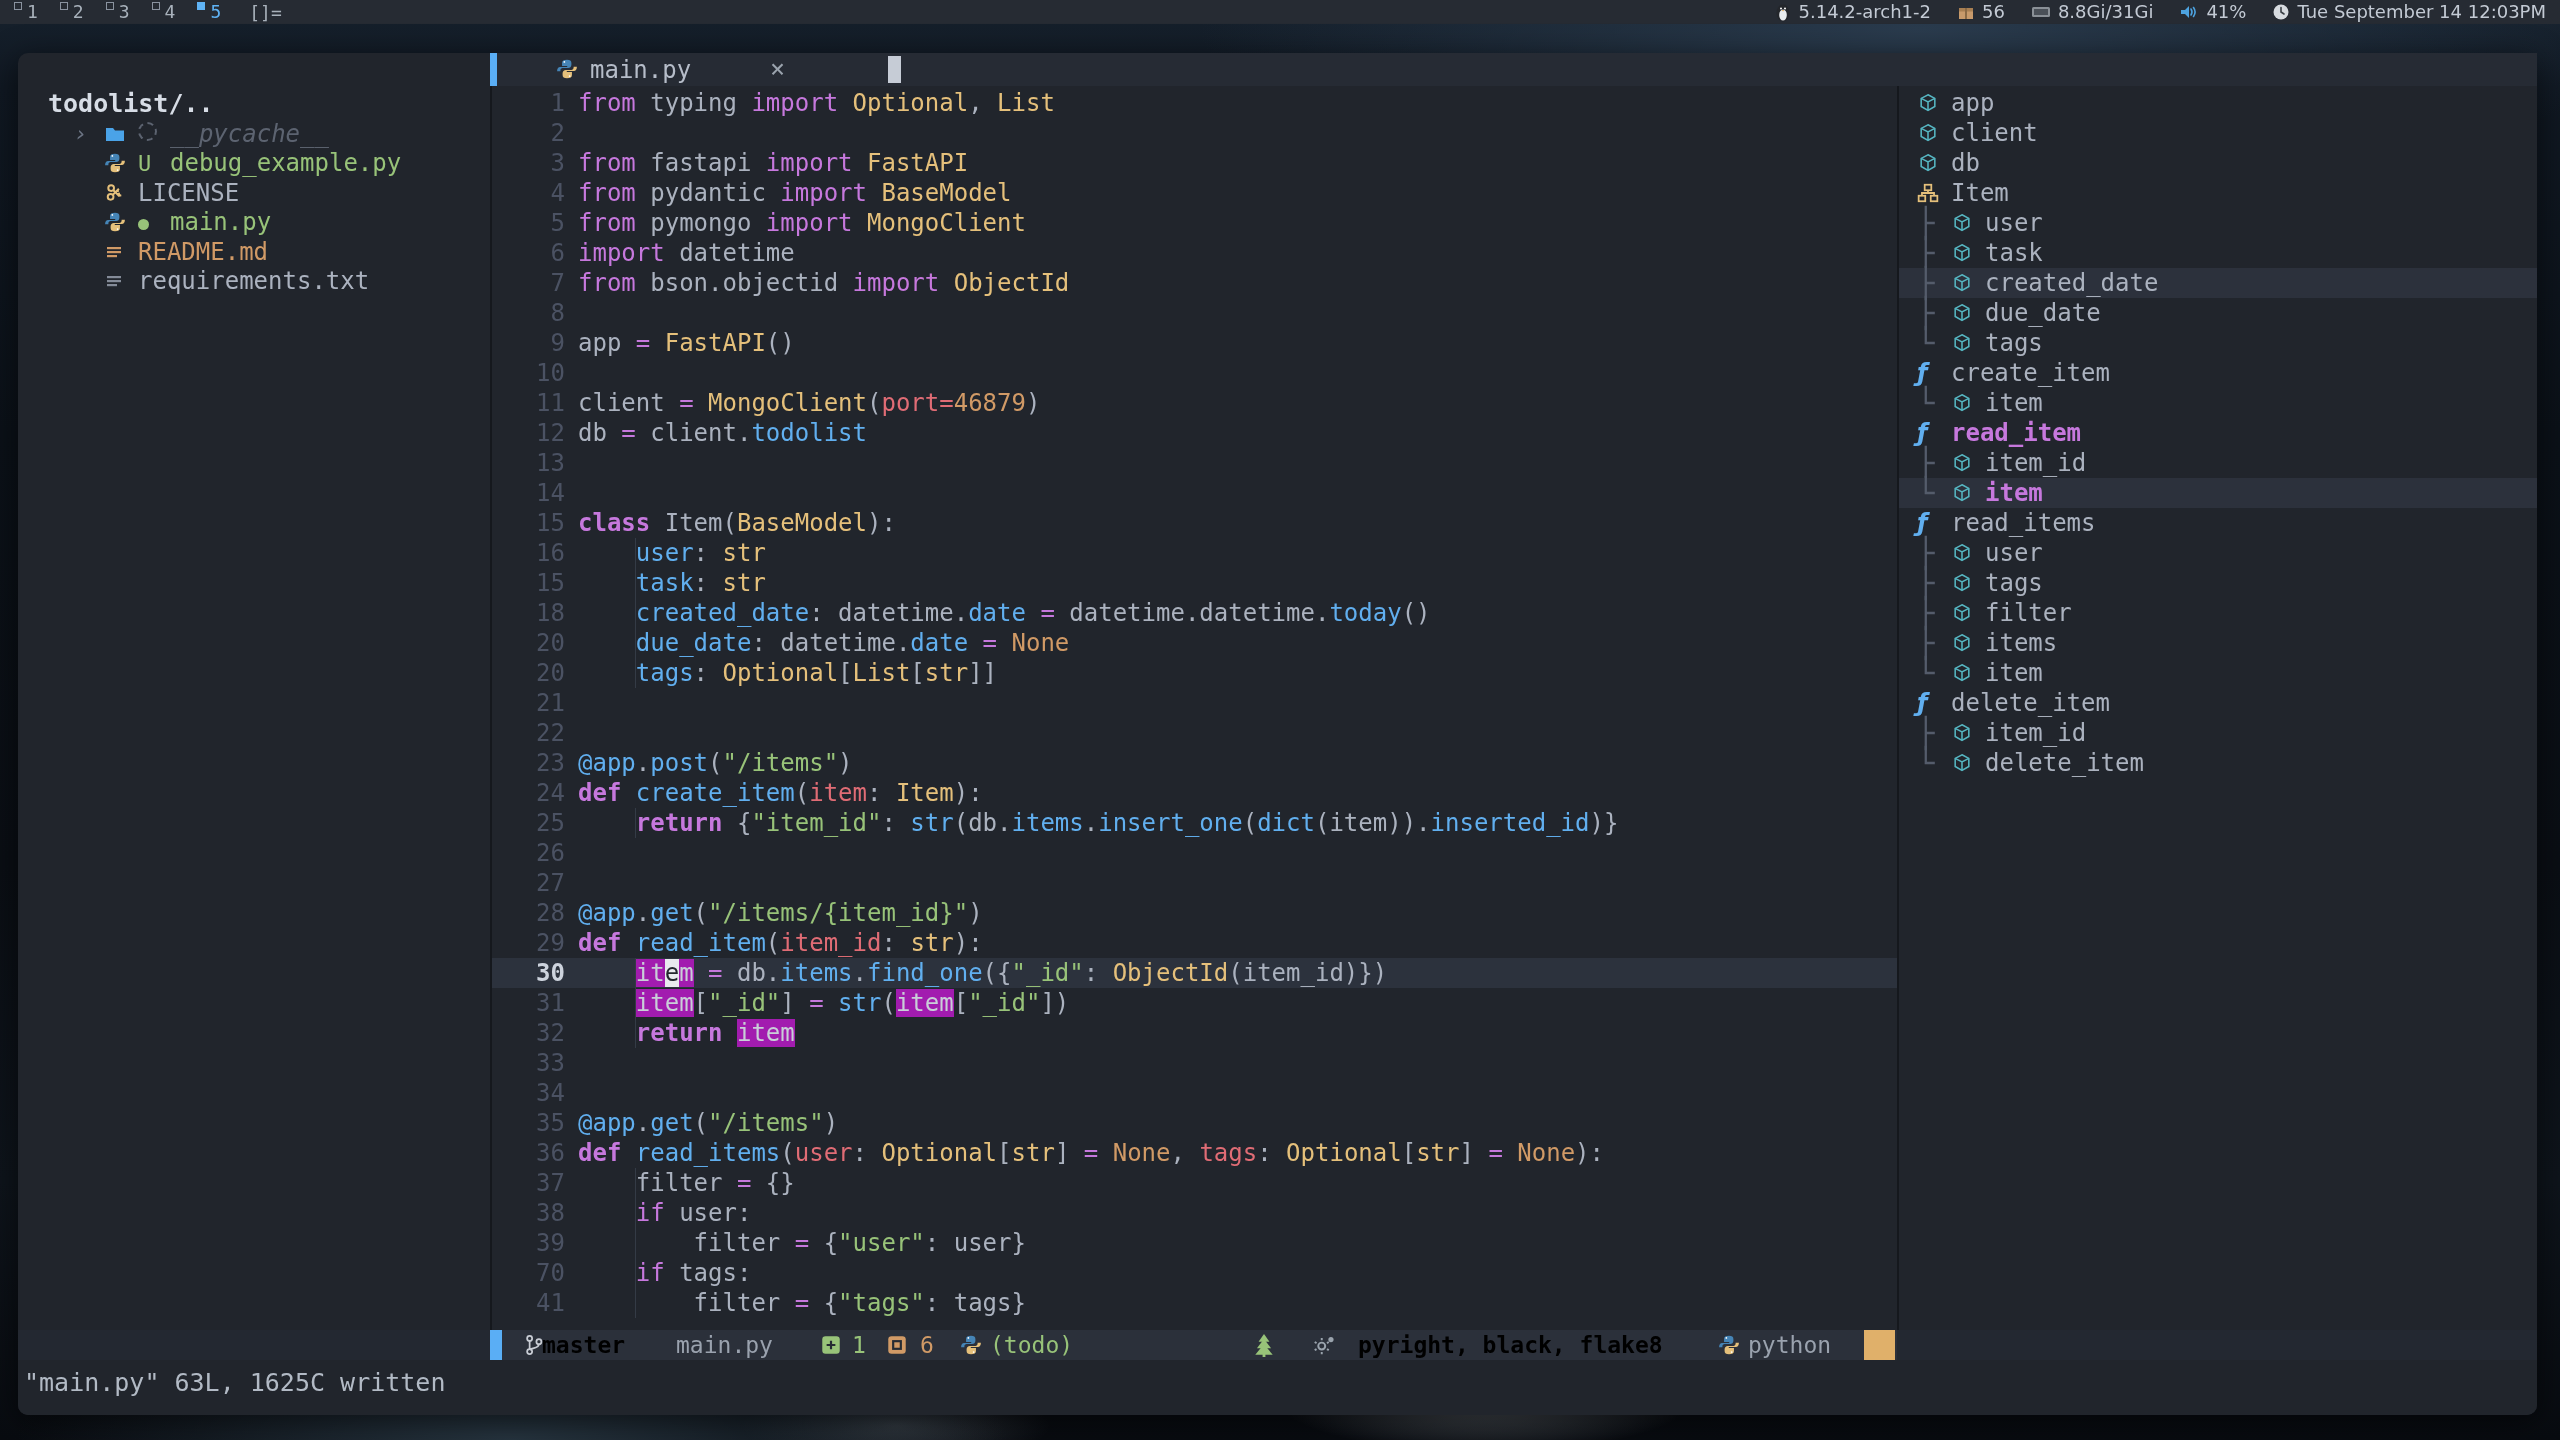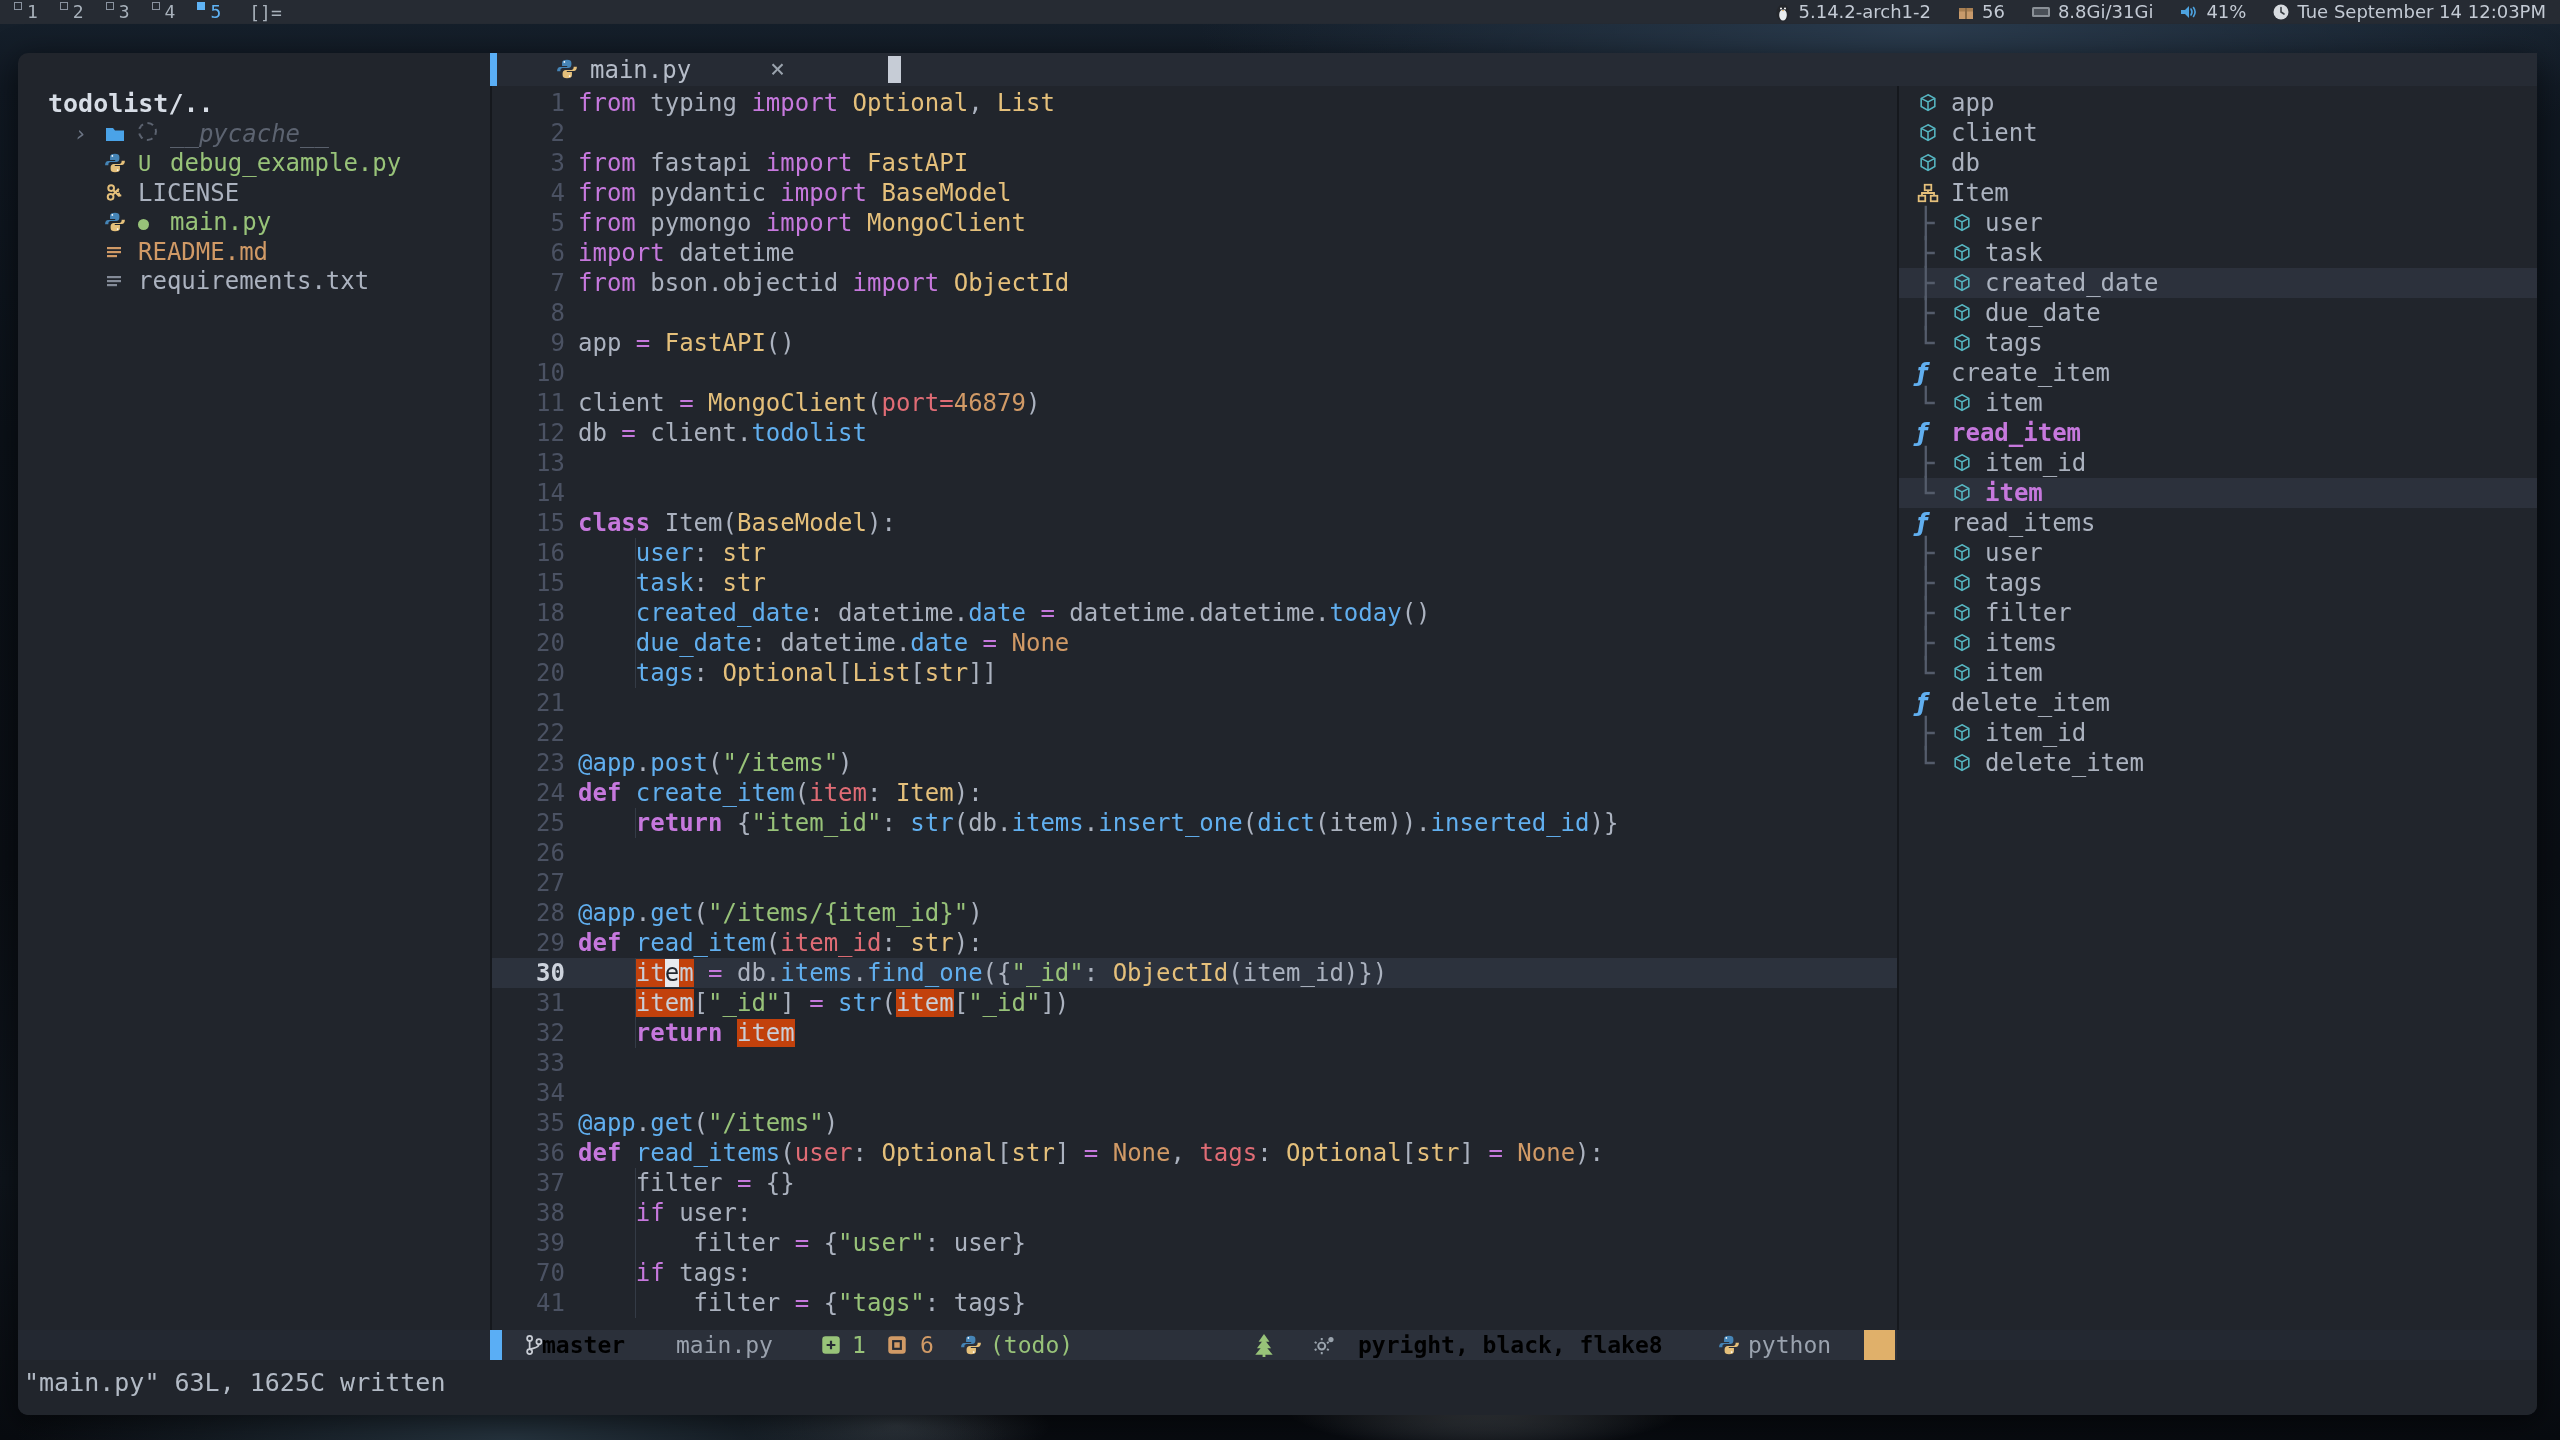--- a/index.html
+++ b/index.html
@@ -54,21 +54,21 @@
   .code{position:absolute;left:474px;top:33px;width:1405px;height:1244px;padding-top:2px;overflow:hidden;font-size:24px;}
   .code-line{position:relative;display:flex;height:30px;line-height:30px;white-space:pre;}
   .code-line.current{background:#2c323d;}
   .ln{width:73px;text-align:right;color:#4b5263;flex:none;}
   .code-line.current .ln{color:#cdd3dd;font-weight:bold;}
   .lt{margin-left:13px;text-align:center;}
   .guide{position:absolute;left:143px;top:0;width:1px;height:30px;background:#343b46;}
   .tok.kw{color:#c678dd}.tok.kb{color:#c678dd;font-weight:bold}
   .tok.ty{color:#e5c07b}.tok.fn{color:#61afef}.tok.st{color:#98c379}
   .tok.nm{color:#d19a66}.tok.pm{color:#e06c75}.tok.tx{color:#abb2bf}
-  .tok.hl{background:#c2410c;color:#c9ced8}
+  .tok.hl{background:#a21caf;color:#c9ced8}
   .tok.cu{background:#e8eaee;color:#23272e}
   
   .outline{position:absolute;left:1881px;top:33px;width:638px;height:1244px;padding-top:2px;overflow:hidden;}
   .ol-row{position:relative;display:flex;align-items:center;height:30px;padding-left:18px;font-size:24px;color:#abb2bf;cursor:pointer;}
   .ol-row.hlrow{background:#2c313c;}
   .ol-conn{width:34px;color:#545c6b;font-size:29px;line-height:30px;flex:none;}
   .ol-icon{width:34px;display:flex;align-items:center;flex:none;}
   .ol-label{white-space:pre;}
   .ol-row.active .ol-label{color:#c678dd;font-weight:bold;}
   .fi{font-family:"DejaVu Sans",sans-serif;font-style:italic;font-weight:bold;color:#61afef;font-size:24px;}

